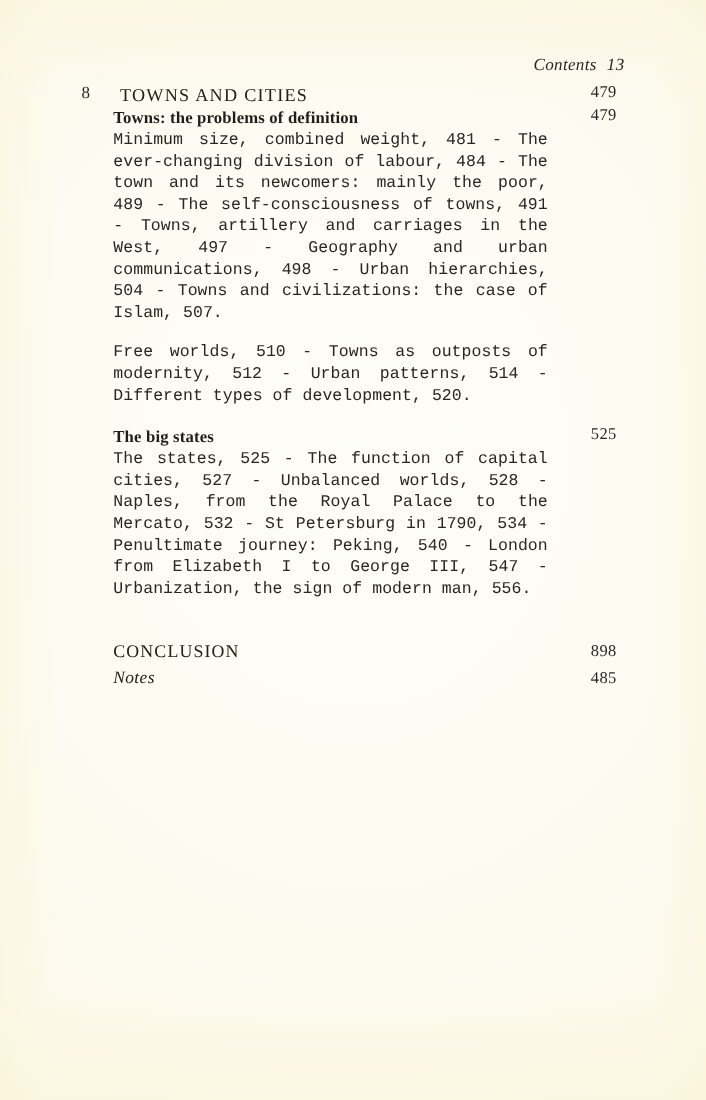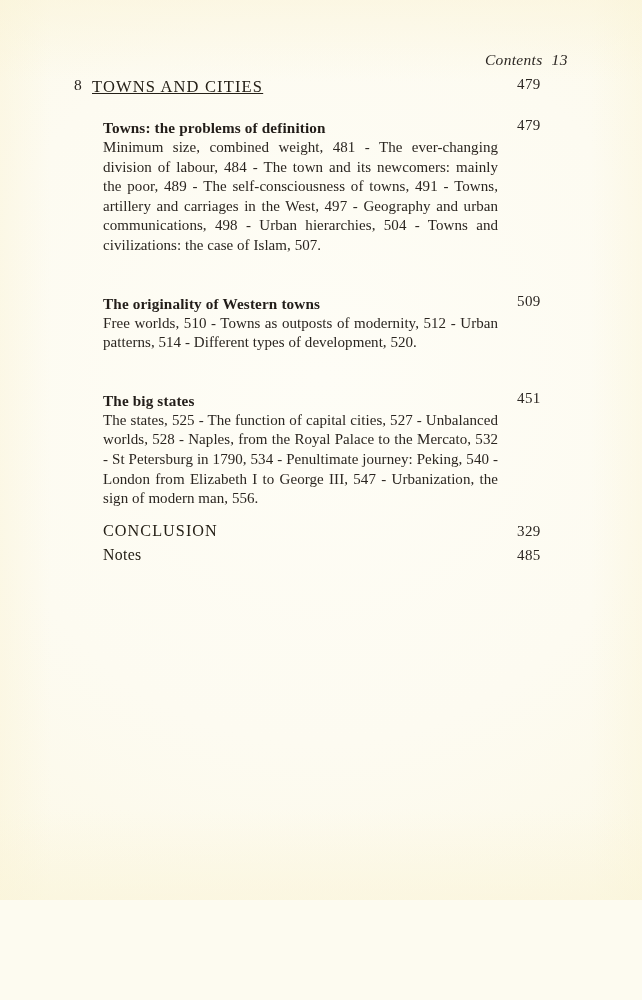--- a/index.html
+++ b/index.html
@@ -14,21 +14,21 @@
     background: #fdfbf0;
     font-family: "Liberation Serif", "DejaVu Serif", serif;
     color: #241f1b;
     -webkit-font-smoothing: antialiased;
   }
 
   
   #page {
     position: relative;
     width: 642px;
-    height: 900px;
+    height: 1000px;
     box-sizing: border-box;
     background:
       radial-gradient(118% 88% at 50% 42%,
         #fefdf6 0%,
         #fdfbf1 46%,
         #fcf9e9 74%,
         #fbf7e2 100%);
   }
   #page::after {
     content: "";
@@ -78,86 +78,86 @@
     min-height: 1px;
   }
 
   
   .row {
     position: relative;
   }
   .row .num {
     position: absolute;
     top: 0;
-    left: 443px;
+    left: 463px;
     font-size: 15px;
     letter-spacing: 0.4px;
     color: #2b2622;
     white-space: nowrap;
   }
 
   .chap-num {
     position: absolute;
     left: 0;
     top: 0;
     font-size: 15.5px;
     color: #2b2622;
   }
 
   .chap-title {
-    margin-left: 18px;
+    margin-left: 35px;
     font-size: 16.5px;
     letter-spacing: 1.15px;
     line-height: 21px;
     color: #252017;
     white-space: nowrap;
-    text-decoration: underline;
   }
 
   .sec-title {
     margin-left: 29px;
     font-weight: bold;
     font-size: 15.2px;
     line-height: 21px;
     letter-spacing: 0.15px;
     color: #221d19;
-    margin-top: 20px;
   }
 
   .blurb {
     margin-left: 29px;
     width: 395px;
     text-align: justify;
     text-align-last: left;
     font-size: 15px;
     line-height: 19.6px;
     letter-spacing: 0.05px;
     color: #2a2520;
     -webkit-hyphens: manual;
     hyphens: manual;
+    font-family: Liberation Mono, monospace;
   }
 
   .gap {
     height: 17px;
   }
 
   
   .tail {
-    margin-top: 13px;
+    margin-top: 38px;
   }
   .tail .row {
     height: 24.5px;
   }
   .tail .label {
     margin-left: 29px;
     font-size: 16.2px;
     letter-spacing: 1.05px;
     color: #252017;
   }
   .tail .label.italic {
+    font-style: italic;
     font-size: 15.8px;
     letter-spacing: 0.35px;
   }
   .tail .num {
     top: 1px;
   }
 </style>
 </head>
 <body>
 
@@ -182,42 +182,38 @@
         <div class="row">
           <div class="sec-title">Towns: the problems of definition</div>
           <span class="num">479</span>
         </div>
         <div class="blurb">Minimum size, combined weight, 481 - The ever-changing division of labour, 484 - The town and its newcomers: mainly the poor, 489 - The self-consciousness of towns, 491 - Towns, artillery and carriages in the West, 497 - Geography and urban communications, 498 - Urban hierarchies, 504 - Towns and civilizations: the case of Islam, 507.</div>
       </div>
 
       <div class="gap"></div>
 
       <div class="entry">
-        <div class="row">
-          <div class="sec-title">The originality of Western towns</div>
-          <span class="num">509</span>
-        </div>
         <div class="blurb">Free worlds, 510 - Towns as outposts of modernity, 512 - Urban patterns, 514 - Different types of development, 520.</div>
       </div>
 
       <div class="gap"></div>
 
       <div class="entry">
         <div class="row">
           <div class="sec-title">The big states</div>
-          <span class="num">451</span>
+          <span class="num">525</span>
         </div>
         <div class="blurb">The states, 525 - The function of capital cities, 527 - Unbalanced worlds, 528 - Naples, from the Royal Palace to the Mercato, 532 - St Petersburg in 1790, 534 - Penultimate journey: Peking, 540 - London from Elizabeth I to George III, 547 - Urbanization, the sign of modern man, 556.</div>
       </div>
 
       <div class="tail">
 
         <div class="row">
           <div class="label">CONCLUSION</div>
-          <span class="num">329</span>
+          <span class="num">898</span>
         </div>
 
         <div class="row">
           <div class="label italic">Notes</div>
           <span class="num">485</span>
         </div>
 
 
       </div>
 

